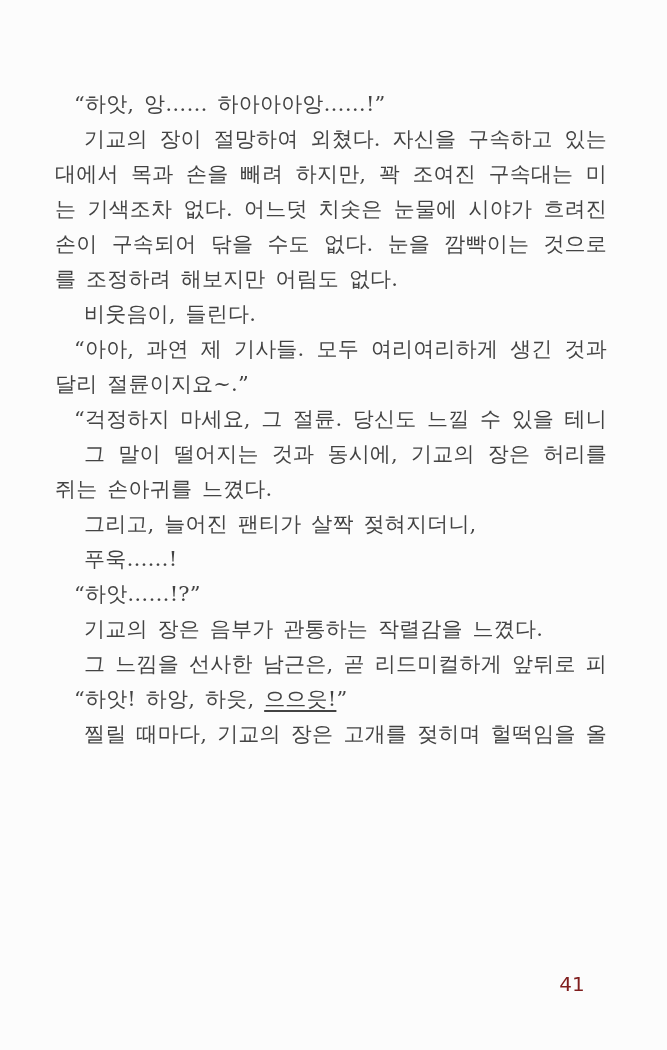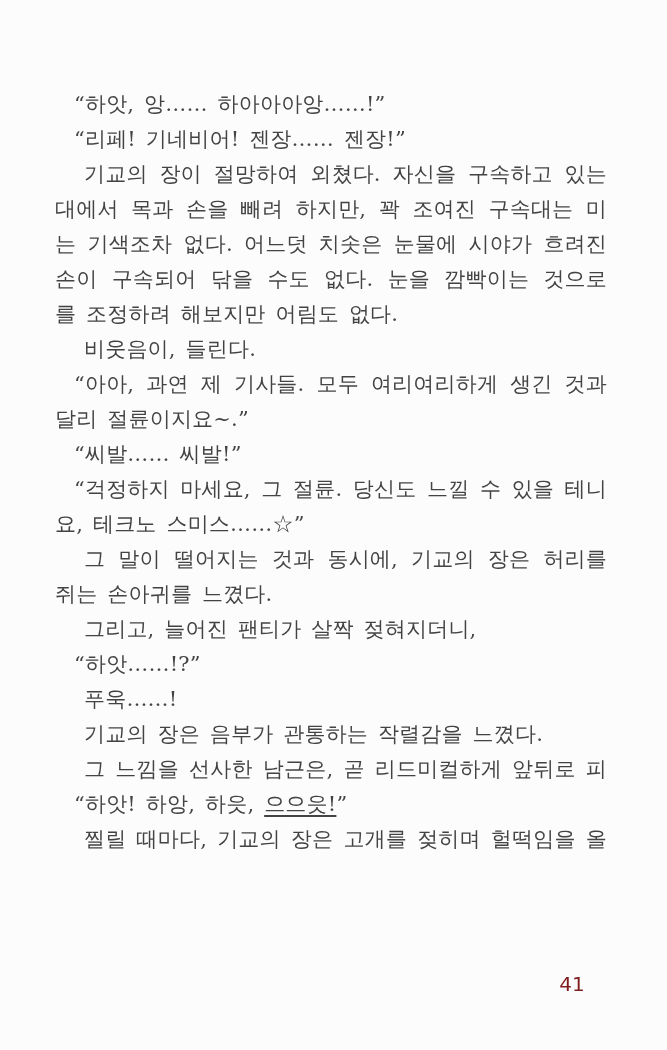--- a/index.html
+++ b/index.html
@@ -58,36 +58,33 @@
     color: #7f1d1d;
     font-family: "DejaVu Sans", "Liberation Sans", sans-serif;
   }
 </style>
 </head>
 <body>
 
 <div class="page" style="background: rgb(252, 252, 252);">
   <div class="text-block" style="color: rgb(67, 67, 67);">
       <div class="line ind-q"><span>“하앗, 앙…… 하아아아앙……!”</span></div>
-      <div class="line ind-q"><span>“리페! 기네비어! 젠장…… 젠장!”</span></div>
       <div class="line justify ind-p"><span>기교의 장이 절망하여 외쳤다. 자신을 구속하고 있는 구속</span></div>
       <div class="line justify"><span>대에서 목과 손을 빼려 하지만, 꽉 조여진 구속대는 미동하</span></div>
       <div class="line justify"><span>는 기색조차 없다. 어느덧 치솟은 눈물에 시야가 흐려진다.</span></div>
       <div class="line justify"><span>손이 구속되어 닦을 수도 없다. 눈을 깜빡이는 것으로 시야</span></div>
       <div class="line"><span>를 조정하려 해보지만 어림도 없다.</span></div>
       <div class="line ind-p"><span>비웃음이, 들린다.</span></div>
       <div class="line justify ind-q"><span>“아아, 과연 제 기사들. 모두 여리여리하게 생긴 것과는</span></div>
       <div class="line"><span>달리 절륜이지요~.”</span></div>
-      <div class="line ind-q"><span>“씨발…… 씨발!”</span></div>
       <div class="line justify ind-q"><span>“걱정하지 마세요, 그 절륜. 당신도 느낄 수 있을 테니까</span></div>
-      <div class="line"><span>요, 테크노 스미스……☆”</span></div>
       <div class="line justify ind-p"><span>그 말이 떨어지는 것과 동시에, 기교의 장은 허리를 움켜</span></div>
       <div class="line"><span>쥐는 손아귀를 느꼈다.</span></div>
       <div class="line ind-p"><span>그리고, 늘어진 팬티가 살짝 젖혀지더니,</span></div>
+      <div class="line ind-p"><span>푸욱……!</span></div>
       <div class="line ind-q"><span>“하앗……!?”</span></div>
-      <div class="line ind-p"><span>푸욱……!</span></div>
       <div class="line ind-p"><span>기교의 장은 음부가 관통하는 작렬감을 느꼈다.</span></div>
       <div class="line justify ind-p"><span>그 느낌을 선사한 남근은, 곧 리드미컬하게 앞뒤로 피스톤</span></div>
       <div class="line ind-q"><span>“하앗! 하앙, 하읏, </span><span class="u">으으읏!</span><span>”</span></div>
       <div class="line justify ind-p"><span>찔릴 때마다, 기교의 장은 고개를 젖히며 헐떡임을 올렸다.</span></div>
     </div>
   <div class="page-number">41</div>
 </div>
 
 </body></html>

